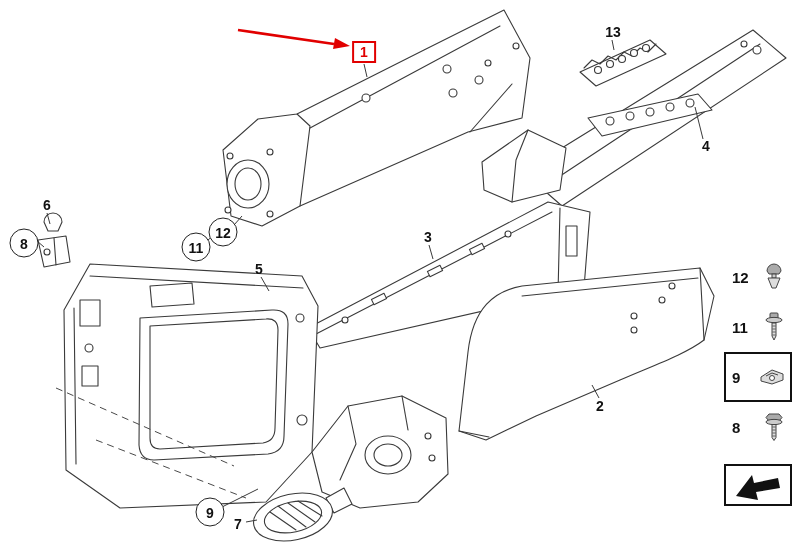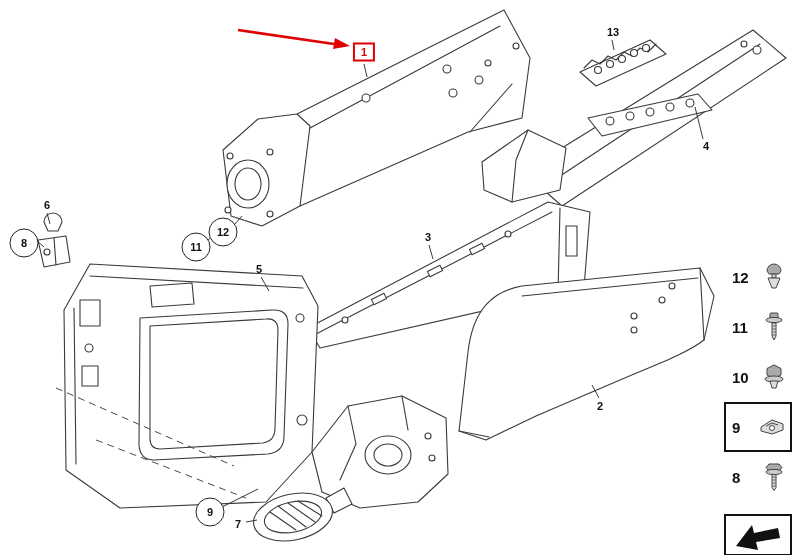--- a/index.html
+++ b/index.html
@@ -6,21 +6,21 @@
   body{width:795px;height:555px;background:#fff;font-family:"Liberation Sans",sans-serif;}
   .stage{position:relative;width:795px;height:555px;background:#fff;overflow:hidden;}
   .artwork{position:absolute;left:0;top:0;z-index:1;}
   .artwork .s{stroke:#3a3a3a;stroke-width:1.1;fill:#fff;stroke-linejoin:round;stroke-linecap:round;}
   .artwork .ln{stroke:#3a3a3a;stroke-width:1.1;fill:none;stroke-linejoin:round;stroke-linecap:round;}
   .artwork .hole{stroke:#3a3a3a;stroke-width:1.1;fill:#fff;}
   .artwork .dash{stroke:#4a4a4a;stroke-width:1;fill:none;stroke-dasharray:7 5;}
   .artwork .leader{stroke:#3a3a3a;stroke-width:1;fill:none;}
   .pointer-line{stroke:#e10000;stroke-width:2.6;}
   .pointer-head{fill:#e10000;stroke:none;}
-  .callout{position:absolute;transform:translate(-50%,-50%);font-weight:bold;font-size:11px;
+  .callout{position:absolute;transform:translate(-50%,-50%);font-weight:bold;font-size:14px;
            color:#111;line-height:1;cursor:pointer;z-index:3;background:transparent;}
   .callout.circled{width:27px;height:27px;background:#fff;border:1.5px solid #222;border-radius:50%;
            display:flex;align-items:center;justify-content:center;}
   .callout.red-box{border:2px solid #e10000;color:#e10000;background:#fff;padding:2px 6px;}
   .hw-panel{position:absolute;left:724px;top:252px;width:68px;display:flex;flex-direction:column;z-index:2;}
   .hw-item{height:46px;display:flex;align-items:center;justify-content:space-between;
            padding:0 4px 0 6px;border:2px solid transparent;cursor:pointer;background:#fff;}
   .hw-item.boxed{border-color:#111;}
   .hw-num{font-weight:bold;font-size:15px;color:#111;}
   .hw-arrowbox{margin-top:12px;height:38px;border:2px solid #111;background:#fff;
@@ -194,28 +194,20 @@
     <div class="hw-item">
       <span class="hw-num">11</span>
       <svg width="24" height="30" viewBox="0 0 24 30">
         <rect x="8" y="1" width="8" height="6" rx="1" fill="#aaa" stroke="#444"></rect>
         <ellipse cx="12" cy="8" rx="8" ry="2.6" fill="#ccc" stroke="#444"></ellipse>
         <path d="M10 11 h4 v13 l-2 4 l-2 -4 Z" fill="#ddd" stroke="#444"></path>
         <path d="M10 14 h4 M10 17 h4 M10 20 h4 M10 23 h4" stroke="#666" fill="none"></path>
       </svg>
     </div>
 
-    <div class="hw-item">
-      <span class="hw-num">10</span>
-      <svg width="24" height="26" viewBox="0 0 24 26">
-        <path d="M12 1 L19 4.5 V11 L12 14.5 L5 11 V4.5 Z" fill="#aaa" stroke="#444"></path>
-        <ellipse cx="12" cy="15" rx="9" ry="3" fill="#ccc" stroke="#444"></ellipse>
-        <path d="M8 17 h8 l-2 7 h-4 Z" fill="#ddd" stroke="#444"></path>
-      </svg>
-    </div>
 
     <div class="hw-item boxed">
       <span class="hw-num">9</span>
       <svg width="28" height="20" viewBox="0 0 28 20">
         <path d="M3 10 L14 3 L25 7 L25 13 L14 17 L3 14 Z" fill="#ddd" stroke="#444"></path>
         <path d="M8 9 L14 6 L20 8" fill="none" stroke="#444"></path>
         <circle cx="14" cy="11" r="2.5" fill="#fff" stroke="#444"></circle>
       </svg>
     </div>
 

